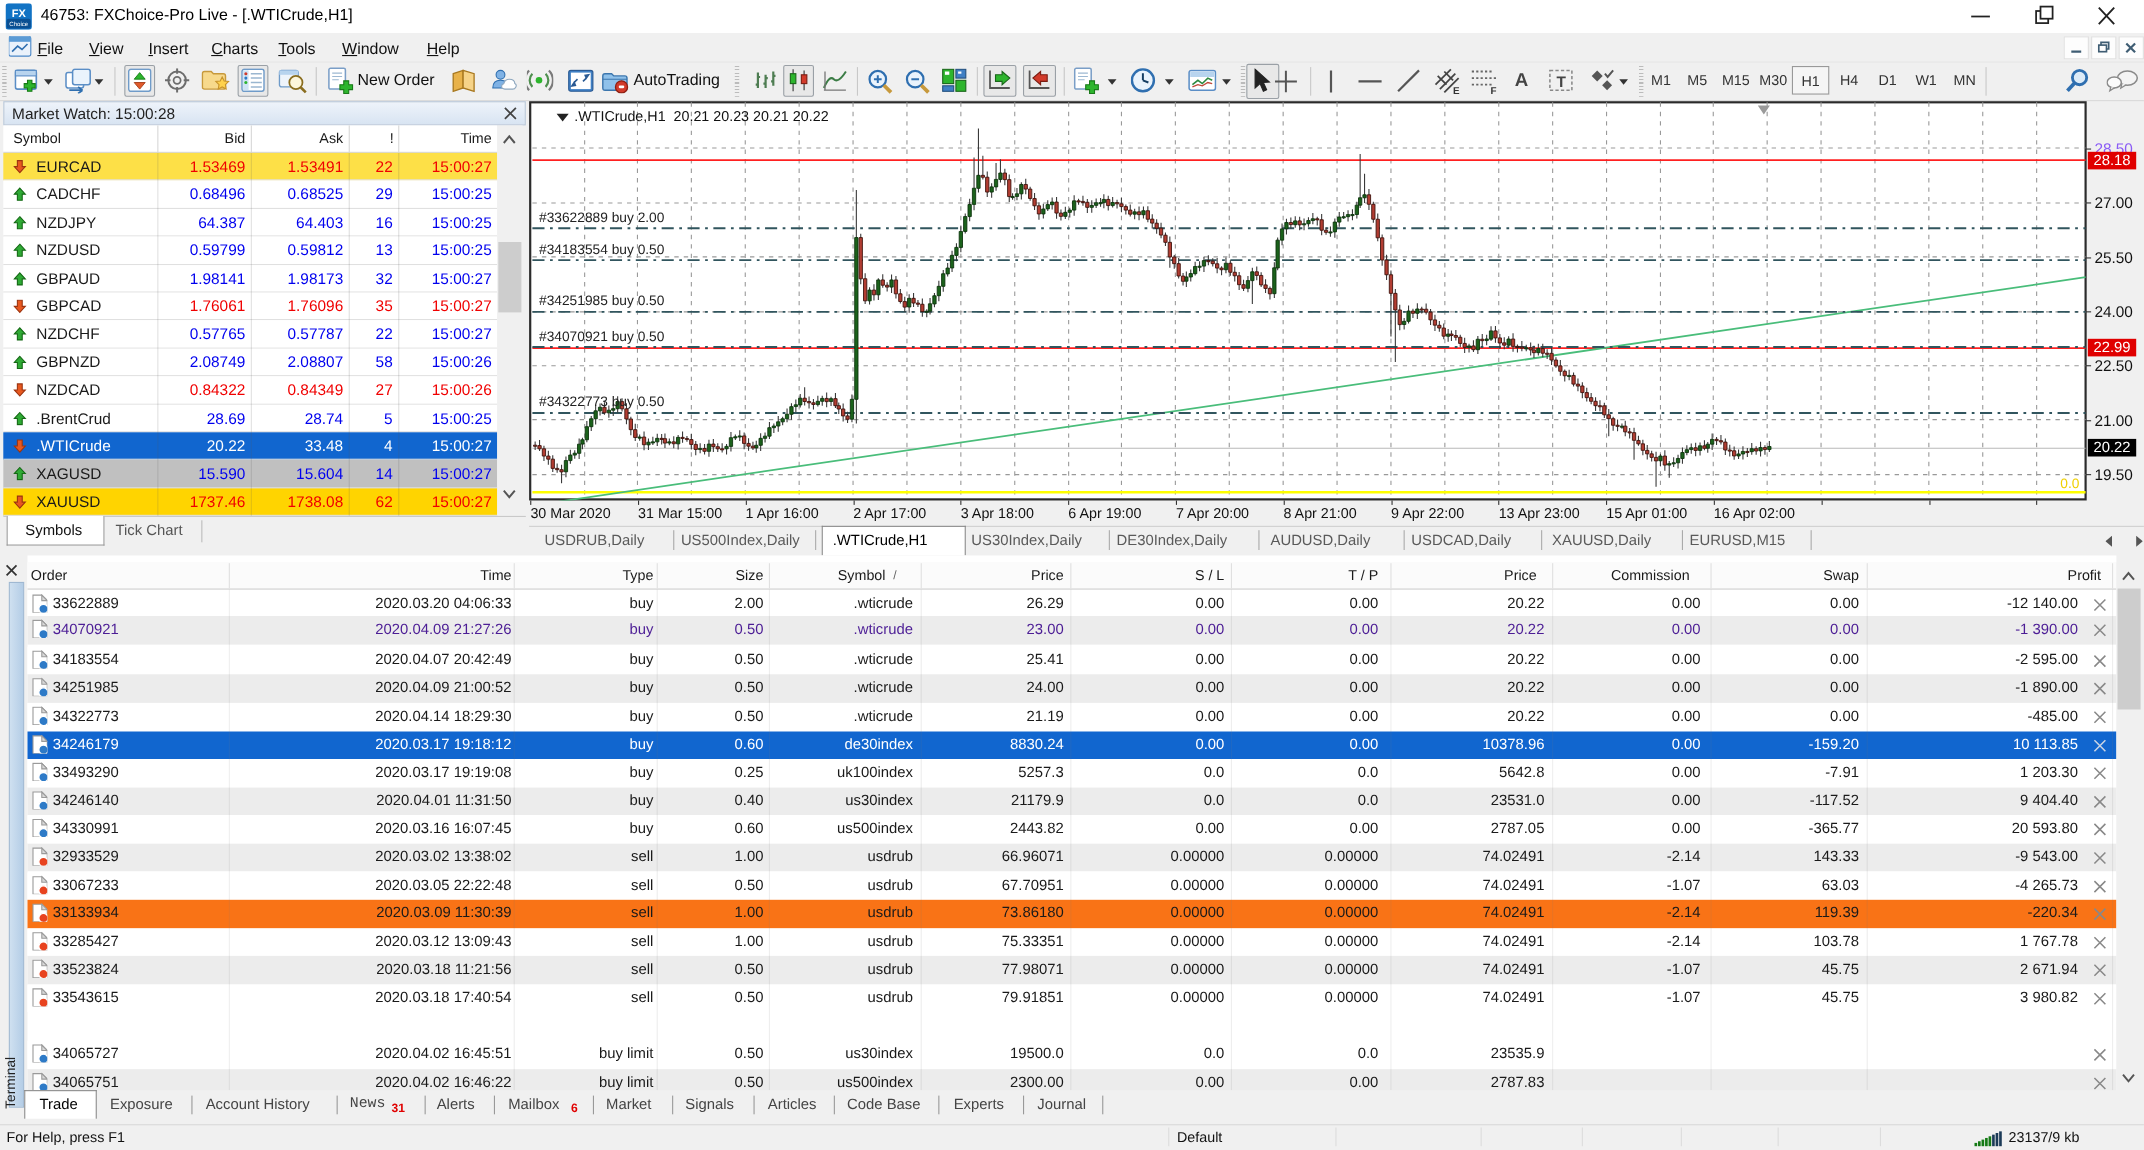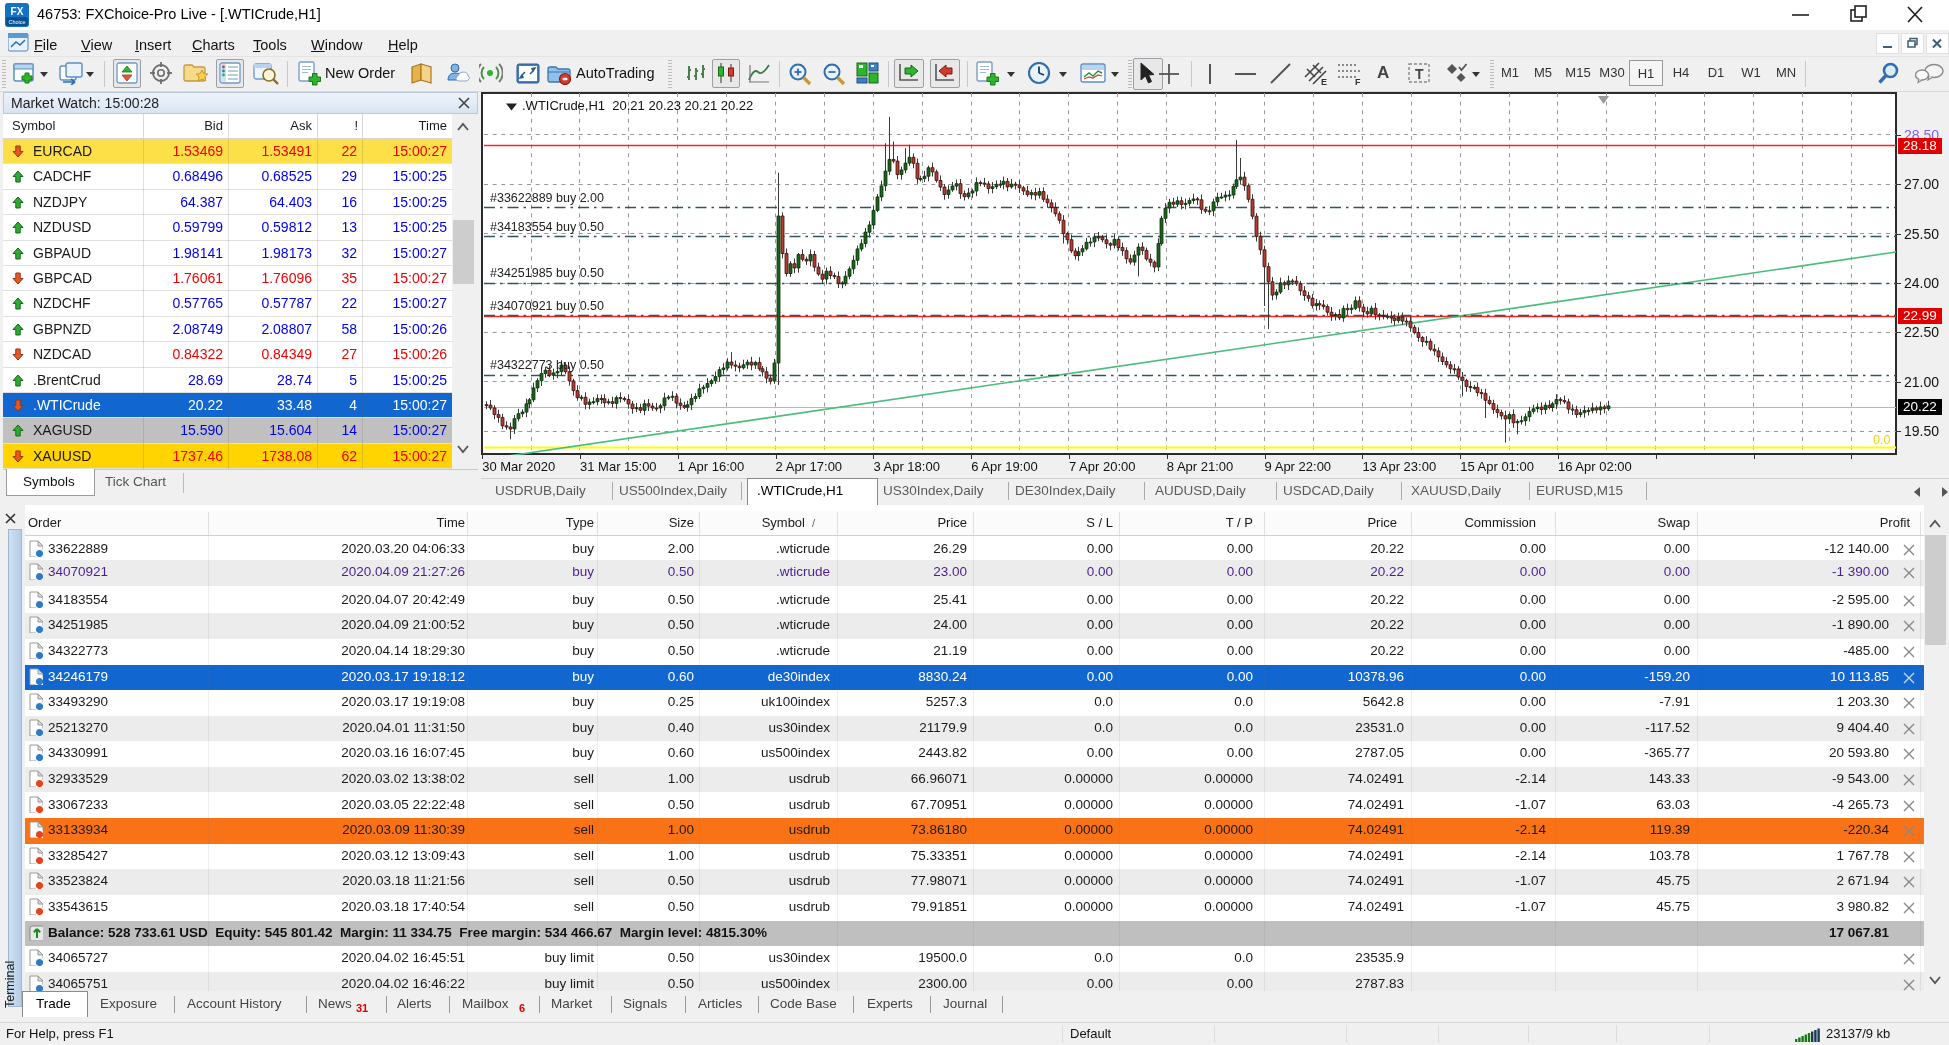--- a/index.html
+++ b/index.html
@@ -793,21 +793,21 @@
       <svg class="abs" style="left:1878px;top:7px" width="12" height="12">
         <path d="M1 1 L11 11 M11 1 L1 11" stroke="#888" stroke-width="1.4"></path>
       </svg>
     </div>
     <div class="trow" style="top:210.7px;background:#ececec;color:#1a1a1a;">
       <svg class="docic" width="17" height="19">
         <path d="M1 1 h8 l5 5 v11 h-13 z" fill="#fff" stroke="#9a9a9a"></path>
         <path d="M9 1 l5 5 h-5 z" fill="#d9d9d9" stroke="#9a9a9a"></path>
         <circle cx="10.5" cy="13.5" r="4.2" fill="#2d7ac7" stroke="#fff" stroke-width="1.2"></circle>
       </svg>
-      <div class="tc" style="left:23px;text-align:left;">25213270</div>
+      <div class="tc" style="left:23px;text-align:left;">34246140</div>
       <div class="tc" style="left:210px;width:230px;">2020.04.01 11:31:50</div>
       <div class="tc" style="left:339px;width:230px;">buy</div>
       <div class="tc" style="left:439px;width:230px;">0.40</div>
       <div class="tc" style="left:575px;width:230px;">us30index</div>
       <div class="tc" style="left:712px;width:230px;">21179.9</div>
       <div class="tc" style="left:858px;width:230px;">0.0</div>
       <div class="tc" style="left:998px;width:230px;">0.0</div>
       <div class="tc" style="left:1149px;width:230px;">23531.0</div>
       <div class="tc" style="left:1291px;width:230px;">0.00</div>
       <div class="tc" style="left:1435px;width:230px;">-117.52</div>
@@ -962,28 +962,20 @@
       <div class="tc" style="left:712px;width:230px;">79.91851</div>
       <div class="tc" style="left:858px;width:230px;">0.00000</div>
       <div class="tc" style="left:998px;width:230px;">0.00000</div>
       <div class="tc" style="left:1149px;width:230px;">74.02491</div>
       <div class="tc" style="left:1291px;width:230px;">-1.07</div>
       <div class="tc" style="left:1435px;width:230px;">45.75</div>
       <div class="tc" style="left:1634px;width:230px;">3 980.82</div>
       <svg class="abs" style="left:1878px;top:7px" width="12" height="12">
         <path d="M1 1 L11 11 M11 1 L1 11" stroke="#888" stroke-width="1.4"></path>
       </svg>
-    </div>
-    <div class="trow" style="top:415.5px;background:#bfbfbf;color:#111;font-weight:bold;">
-      <svg class="docic" width="16" height="18">
-        <rect x="1" y="2" width="14" height="15" rx="2" fill="#e8e8e8" stroke="#8a8a8a"></rect>
-        <path d="M8 14 v-9 m0 0 l-3.2 3.2 m3.2 -3.2 l3.2 3.2" stroke="#1d8a1d" stroke-width="2" fill="none"></path>
-      </svg>
-      <div class="tc" style="left:23px;text-align:left;width:1100px;">Balance: 528 733.61 USD&nbsp; Equity: 545 801.42&nbsp; Margin: 11 334.75&nbsp; Free margin: 534 466.67&nbsp; Margin level: 4815.30%</div>
-      <div class="tc" style="left:1634px;width:230px;">17 067.81</div>
     </div>
     <div class="trow" style="top:441.1px;background:#fff;color:#1a1a1a;">
       <svg class="docic" width="17" height="19">
         <path d="M1 1 h8 l5 5 v11 h-13 z" fill="#fff" stroke="#9a9a9a"></path>
         <path d="M9 1 l5 5 h-5 z" fill="#d9d9d9" stroke="#9a9a9a"></path>
         <circle cx="10.5" cy="13.5" r="4.2" fill="#2d7ac7" stroke="#fff" stroke-width="1.2"></circle>
       </svg>
       <div class="tc" style="left:23px;text-align:left;">34065727</div>
       <div class="tc" style="left:210px;width:230px;">2020.04.02 16:45:51</div>
       <div class="tc" style="left:339px;width:230px;">buy limit</div>
@@ -1035,21 +1027,21 @@
     </svg>
     <div class="abs" style="left:1925px;top:30px;width:21px;height:110px;background:#cdcdcd;"></div>
     <svg class="abs" style="left:1928px;top:470px" width="14" height="10">
       <path d="M2 2 L7 8 L12 2" fill="none" stroke="#555" stroke-width="1.8"></path>
     </svg>
     <div class="abs" style="left:22px;top:486px;width:1927px;height:31px;background:#f0f0f0;"></div>
     <div class="abs" style="left:22px;top:486px;width:66px;height:26px;background:#fff;border:1px solid #8a8a8a;border-bottom:none;"></div>
     <div class="abs" style="left:36px;top:491px;font-size:13.5px;color:#000;">Trade</div>
     <div class="ttab" style="left:100px;top:491px;">Exposure</div>
     <div class="ttab" style="left:187px;top:491px;">Account History</div>
-    <div class="ttab" style="left:318px;top:491px;">News</div>
+    <div class="ttab" style="left:318px;top:491px;font-family:Liberation Mono, monospace;">News</div>
     <div class="ttab" style="left:397px;top:491px;">Alerts</div>
     <div class="ttab" style="left:462px;top:491px;">Mailbox</div>
     <div class="ttab" style="left:551px;top:491px;">Market</div>
     <div class="ttab" style="left:623px;top:491px;">Signals</div>
     <div class="ttab" style="left:698px;top:491px;">Articles</div>
     <div class="ttab" style="left:770px;top:491px;">Code Base</div>
     <div class="ttab" style="left:867px;top:491px;">Experts</div>
     <div class="ttab" style="left:943px;top:491px;">Journal</div>
     <div class="abs" style="left:174px;top:491px;width:1px;height:17px;background:#999;"></div>
     <div class="abs" style="left:306px;top:491px;width:1px;height:17px;background:#999;"></div>

